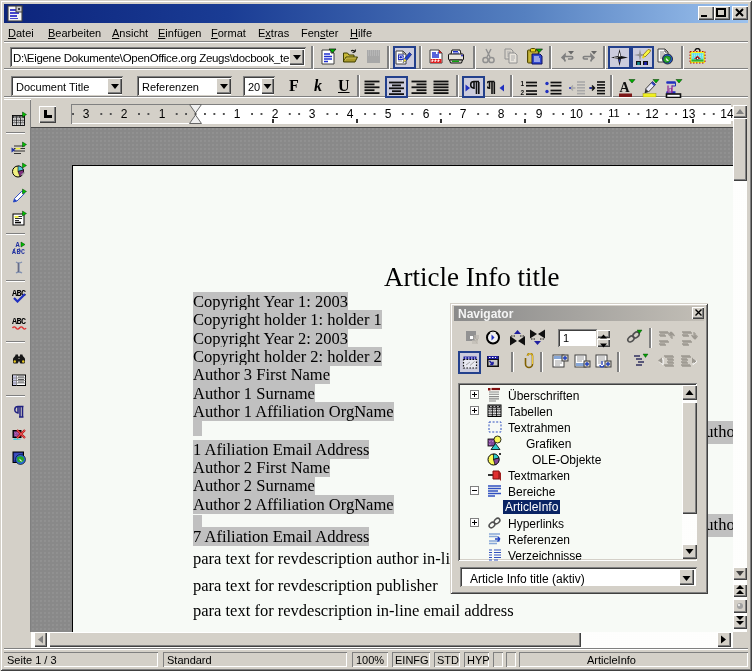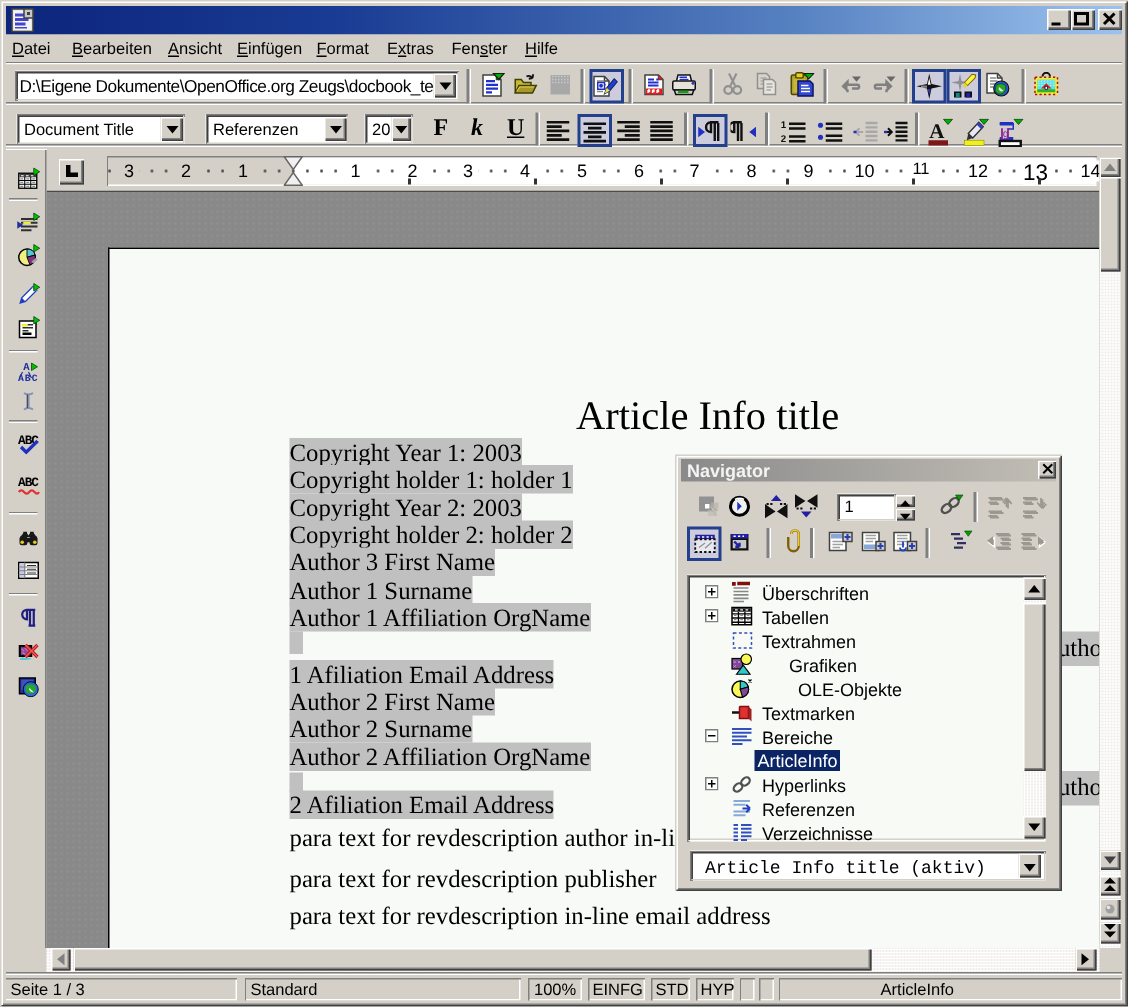--- a/index.html
+++ b/index.html
@@ -315,21 +315,21 @@
       <span class="abs" style="left:234px;top:3px;width:14px;text-align:center;font-size:12px;background:#fff;">3</span>
       <span class="abs" style="left:272px;top:3px;width:14px;text-align:center;font-size:12px;background:#fff;">4</span>
       <span class="abs" style="left:310px;top:3px;width:14px;text-align:center;font-size:12px;background:#fff;">5</span>
       <span class="abs" style="left:348px;top:3px;width:14px;text-align:center;font-size:12px;background:#fff;">6</span>
       <span class="abs" style="left:385px;top:3px;width:14px;text-align:center;font-size:12px;background:#fff;">7</span>
       <span class="abs" style="left:423px;top:3px;width:14px;text-align:center;font-size:12px;background:#fff;">8</span>
       <span class="abs" style="left:461px;top:3px;width:14px;text-align:center;font-size:12px;background:#fff;">9</span>
       <span class="abs" style="left:498px;top:3px;width:14px;text-align:right;font-size:12px;background:#fff;">10</span>
       <span class="abs" style="left:536px;top:3px;width:14px;text-align:center;font-size:11px;background:#fff;">11</span>
       <span class="abs" style="left:574px;top:3px;width:14px;text-align:center;font-size:12px;background:#fff;">12</span>
-      <span class="abs" style="left:611px;top:3px;width:14px;text-align:left;font-size:15px;background:#fff;">13</span>
+      <span class="abs" style="left:611px;top:3px;width:14px;text-align:left;font-size:12px;background:#fff;">13</span>
       <span class="abs" style="left:649px;top:3px;width:14px;text-align:center;font-size:12px;background:#fff;">14</span>
     </div>
   <svg class="abs" style="left:118px;top:0px;" width="13" height="20" viewBox="0 0 13 20">
     <path d="M0.5 0.5 L12.5 0.5 L6.5 9 Z" fill="#f0f0f0" stroke="#666" stroke-width="1"></path>
     <path d="M0.5 19.5 L12.5 19.5 L6.5 11 Z" fill="#f0f0f0" stroke="#666" stroke-width="1"></path>
   </svg>
 <div class="abs" style="left:201px;top:15px;width:1.5px;height:3.5px;background:#333;"></div>
     <div class="abs" style="left:285px;top:15px;width:1.5px;height:3.5px;background:#333;"></div>
     <div class="abs" style="left:369px;top:15px;width:1.5px;height:3.5px;background:#333;"></div>
     <div class="abs" style="left:453px;top:15px;width:1.5px;height:3.5px;background:#333;"></div>
@@ -444,21 +444,21 @@
     <div><span class="shade">Copyright holder 2: holder 2</span></div>
     <div><span class="shade">Author 3 First Name</span></div>
     <div><span class="shade">Author 1 Surname</span></div>
     <div><span class="shade">Author 1 Affiliation OrgName</span></div>
     <div><span class="shade" style="display:inline-block;width:9px;height:15px;"></span></div>
     <div><span class="shade">1 Afiliation Email Address</span></div>
     <div><span class="shade">Author 2 First Name</span></div>
     <div><span class="shade">Author 2 Surname</span></div>
     <div><span class="shade">Author 2 Affiliation OrgName</span></div>
     <div style="height:14px;"><span class="shade" style="display:inline-block;width:9px;height:13px;"></span></div>
-    <div><span class="shade">2 Afiliation Email Address</span></div>
+    <div><span class="shade">7 Afiliation Email Address</span></div>
     <div style="margin-top:4px;">para text for revdescription author in-line email address</div>
     <div style="margin-top:8px;">para text for revdescription publisher</div>
     <div style="margin-top:6.5px;">para text for revdescription in-line email address</div>
   </div>
 
   <div class="abs serif shade" style="left:667px;top:294px;font-size:16.5px;padding:1px 8px 2px 0;">autho</div>
   <div class="abs serif shade" style="left:667px;top:387px;font-size:16.5px;padding:1px 8px 2px 0;">autho</div>
 </div>
 
 <div class="abs" style="left:733px;top:105px;width:14px;height:527px;background-color:#f0ede8;background-image:radial-gradient(#fff 0.7px, transparent 0.8px);background-size:2px 2px;"></div>
@@ -710,17 +710,17 @@
     </div>
     <div class="abs" style="left:232px;top:82px;width:15px;height:174px;background-color:#f0ede8;background-image:radial-gradient(#fff 0.7px, transparent 0.8px);background-size:2px 2px;"></div>
     <div class="abs btn" style="left:232px;top:82px;width:15px;height:15px;"><svg width="15" height="15">
         <path d="M7.5 5 L11.5 10 L3.5 10 Z" fill="#000"></path>
       </svg></div>
     <div class="abs btn" style="left:232px;top:99px;width:15px;height:112px;"></div>
     <div class="abs btn" style="left:232px;top:241px;width:15px;height:15px;"><svg width="15" height="15">
         <path d="M7.5 10 L11.5 5 L3.5 5 Z" fill="#000"></path>
       </svg></div>
     <div class="abs field" style="left:10px;top:264px;width:237px;height:20px;"></div>
-    <div class="abs" style="left:20px;top:269px;font-size:12px;font-family:Liberation Mono, monospace;">Article Info title (aktiv)</div>
+    <div class="abs" style="left:20px;top:269px;font-size:12px;">Article Info title (aktiv)</div>
     <div class="abs btn" style="left:229px;top:266px;width:15px;height:16px;"><svg width="15" height="17">
         <path d="M3.5 7 L11.5 7 L7.5 12 Z" fill="#000"></path>
       </svg></div>
   </div>
 
 </body></html>

